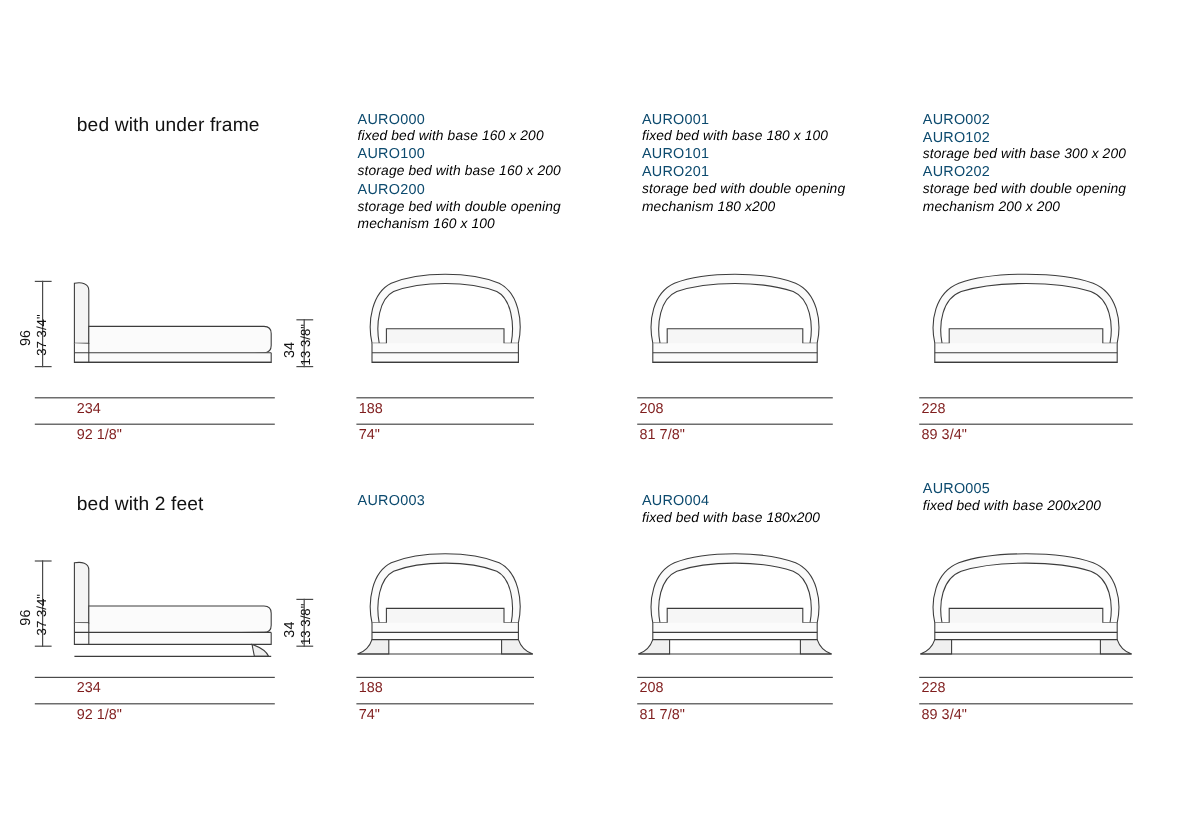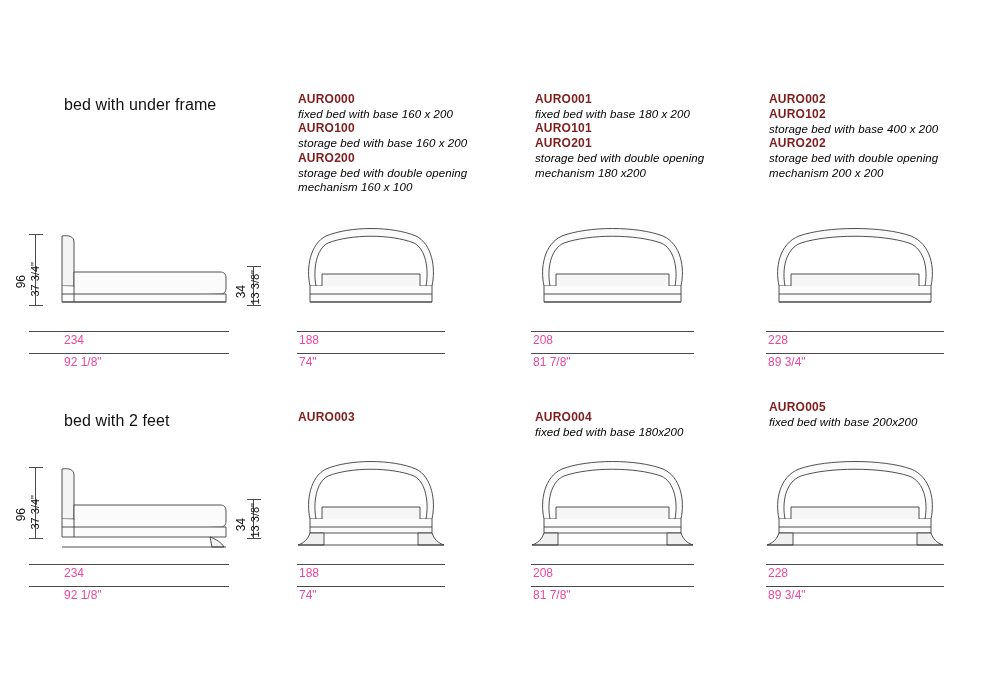--- a/index.html
+++ b/index.html
@@ -28,36 +28,36 @@
     letter-spacing: 0.1px;
     white-space: nowrap;
   }
   .codeblock {
     position: absolute;
     width: 215px;
     line-height: 1.25;
   }
   .code {
     font-size: 12px;
-    font-weight: bold;
-    color: #7f1d1d;
+    font-weight: normal;
+    color: #0c4a6e;
     letter-spacing: 0.2px;
   }
   .desc {
     font-size: 11.5px;
     font-style: italic;
     color: #000;
     letter-spacing: 0.1px;
   }
 
   
   .dim-h {
     position: absolute;
     font-size: 12px;
-    color: #ec4899;
+    color: #7f1d1d;
     white-space: nowrap;
   }
   .vert {
     position: absolute;
     font-size: 12px;
     color: #111;
     writing-mode: vertical-rl;
     transform: rotate(180deg);
     white-space: nowrap;
   }
@@ -100,30 +100,30 @@
     <div class="code">AURO000</div>
     <div class="desc">fixed bed with base 160 x 200</div>
     <div class="code">AURO100</div>
     <div class="desc">storage bed with base 160 x 200</div>
     <div class="code">AURO200</div>
     <div class="desc">storage bed with double opening mechanism 160 x 100</div>
   </div>
 
   <div class="codeblock" style="left:535px; top:92px;">
     <div class="code">AURO001</div>
-    <div class="desc">fixed bed with base 180 x 200</div>
+    <div class="desc">fixed bed with base 180 x 100</div>
     <div class="code">AURO101</div>
     <div class="code">AURO201</div>
     <div class="desc">storage bed with double opening mechanism 180 x200</div>
   </div>
 
   <div class="codeblock" style="left:769px; top:92px;">
     <div class="code">AURO002</div>
     <div class="code">AURO102</div>
-    <div class="desc">storage bed with base 400 x 200</div>
+    <div class="desc">storage bed with base 300 x 200</div>
     <div class="code">AURO202</div>
     <div class="desc">storage bed with double opening mechanism 200 x 200</div>
   </div>
 
   <div class="bed" style="left:52px; top:232px;">
     <svg width="180" height="86" viewBox="0 0 180 86">
       <g fill="none" stroke="#3c3c3c" stroke-width="0.9">
         <path d="M10 4 C16 3 22 4 22 10 L22 54 L10 54 Z" fill="#f4f4f4"></path>
         <path d="M22 40 L168 40 C172 40 174 42 174 46 L174 56 C174 60 172 62 168 62 L22 62 Z" fill="#fbfbfb"></path>
         <path d="M10 54 L10 70 L174 70 L174 62" fill="#fbfbfb"></path>

